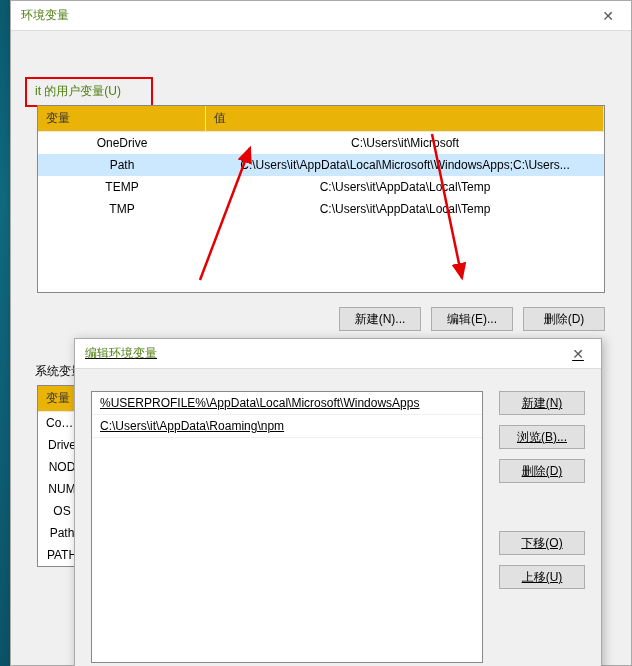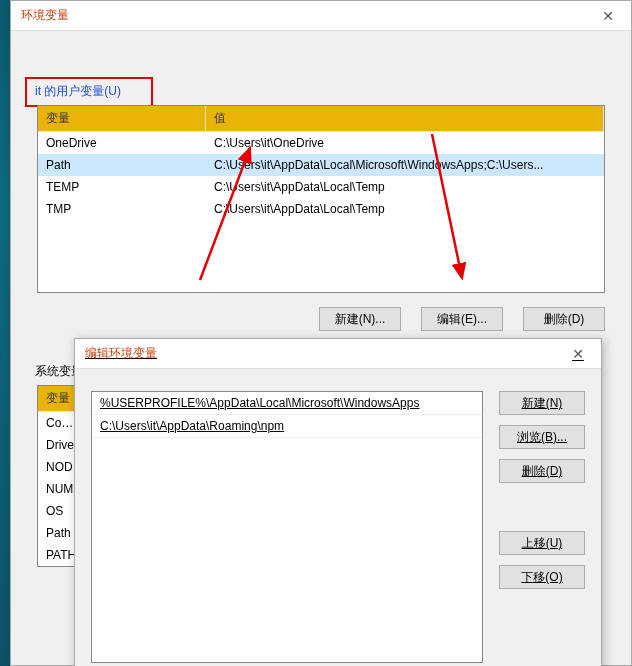--- a/index.html
+++ b/index.html
@@ -1,40 +1,40 @@
 <!DOCTYPE html>
 <html><head>
 <meta charset="utf-8">
 <style>
   * { box-sizing: border-box; font-family: "Microsoft YaHei", "Segoe UI", sans-serif; font-size: 12px; }
   body { margin: 0; width: 632px; height: 666px; background: linear-gradient(180deg, #0b5a6e 0%, #0f6a80 30%, #0d5368 100%); position: relative; overflow: hidden; }
 
   .dialog { position: absolute; background: #f0f0f0; border: 1px solid #aaa; box-shadow: 2px 2px 10px rgba(0,0,0,0.25); }
   .titlebar { height: 30px; display: flex; align-items: center; justify-content: space-between; padding: 0 8px 0 10px; background: #fff; border-bottom: 1px solid #ddd; }
-  .titlebar .title { color: #c2410c; }
+  .titlebar .title { color: #4d7c0f; }
   .close-x { width: 30px; text-align: center; color: #555; cursor: default; font-size: 14px; }
 
   .dlg1 { left: 10px; top: 0; width: 622px; height: 666px; }
   .dlg1-body { padding: 16px 16px 0 16px; position: relative; height: calc(100% - 30px); }
 
   .redbox { position: absolute; left: 14px; top: 46px; width: 128px; height: 30px; border: 2px solid #e40000; pointer-events: none; }
 
-  .group-label { position: absolute; left: 20px; top: 52px; color: #1d4ed8; background: #f0f0f0; padding: 0 4px; }
+  .group-label { position: absolute; left: 20px; top: 52px; color: #4d7c0f; background: #f0f0f0; padding: 0 4px; }
 
   .user-section { position: absolute; left: 26px; top: 74px; right: 26px; }
   .listview { background: #fff; border: 1px solid #888; height: 188px; overflow: hidden; }
   .lv-header { display: flex; background: #eab308; border-bottom: 1px solid #e5e5e5; }
   .lv-header .col { padding: 4px 8px; color: #333; border-right: 1px solid #e5e5e5; }
   .col-var { width: 168px; flex: 0 0 168px; }
   .col-val { flex: 1; }
   .lv-row { display: flex; padding: 2px 0; }
-  .lv-row .cell { padding: 2px 8px; white-space: nowrap; overflow: hidden; text-overflow: ellipsis; }
+  .lv-row .cell { padding: 2px 8px; white-space: nowrap; overflow: hidden; text-overflow: ellipsis; text-align: center; }
   .lv-row.selected { background: #cce8ff; }
 
-  .btnrow { display: flex; justify-content: flex-end; gap: 20px; margin-top: 14px; }
+  .btnrow { display: flex; justify-content: flex-end; gap: 10px; margin-top: 14px; }
   .btn { min-width: 82px; height: 24px; background: #e1e1e1; border: 1px solid #adadad; padding: 0 10px; text-align: center; line-height: 22px; cursor: default; }
 
   .sys-label { position: absolute; left: 20px; top: 332px; color: #000; background: #f0f0f0; padding: 0 4px; }
   .sys-listview { position: absolute; left: 26px; top: 354px; width: 50px; background:#fff; border:1px solid #888; height:182px; overflow:hidden;}
   .sys-listview .lv-header .col-var { width:100%; flex:1; border-right:none;}
   .sys-listview .lv-row .cell{ width:100%; }
 
   
   .dlg2 { left: 74px; top: 338px; width: 528px; height: 344px; z-index: 5; text-decoration: underline; }
   .dlg2-body { padding: 22px 16px 0 16px; display:flex; gap:16px; height:calc(100% - 30px);}
@@ -61,21 +61,21 @@
 
     <div class="user-section">
       <div class="listview">
         <div class="lv-header">
           <div class="col col-var">变量</div>
           <div class="col col-val">值</div>
         </div>
         <div id="user-rows">
             <div class="lv-row">
               <div class="cell col-var">OneDrive</div>
-              <div class="cell col-val">C:\Users\it\OneDrive</div>
+              <div class="cell col-val">C:\Users\it\Microsoft</div>
             </div>
             <div class="lv-row selected">
               <div class="cell col-var">Path</div>
               <div class="cell col-val">C:\Users\it\AppData\Local\Microsoft\WindowsApps;C:\Users...</div>
             </div>
             <div class="lv-row">
               <div class="cell col-var">TEMP</div>
               <div class="cell col-val">C:\Users\it\AppData\Local\Temp</div>
             </div>
             <div class="lv-row">
@@ -134,22 +134,22 @@
       <div id="entries">
           <div class="erow">%USERPROFILE%\AppData\Local\Microsoft\WindowsApps</div>
           <div class="erow">C:\Users\it\AppData\Roaming\npm</div>
         </div>
     </div>
     <div class="btncol">
       <div class="btn">新建(N)</div>
       <div class="btn">浏览(B)...</div>
       <div class="btn">删除(D)</div>
       <div class="spacer"></div>
+      <div class="btn">下移(O)</div>
       <div class="btn">上移(U)</div>
-      <div class="btn">下移(O)</div>
     </div>
   </div>
 </div>
 
 <svg class="annot">
   <defs>
     <marker id="ah" markerWidth="10" markerHeight="10" refX="6" refY="3" orient="auto">
       <path d="M0,0 L7,3 L0,6 Z" fill="#e40000"></path>
     </marker>
   </defs>

